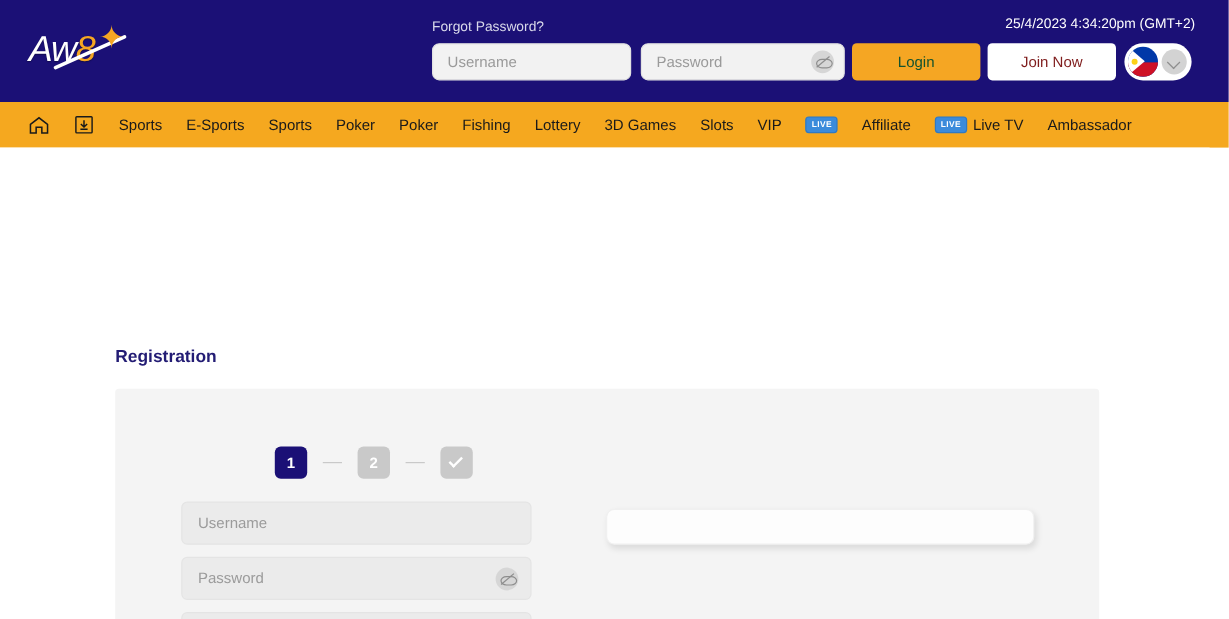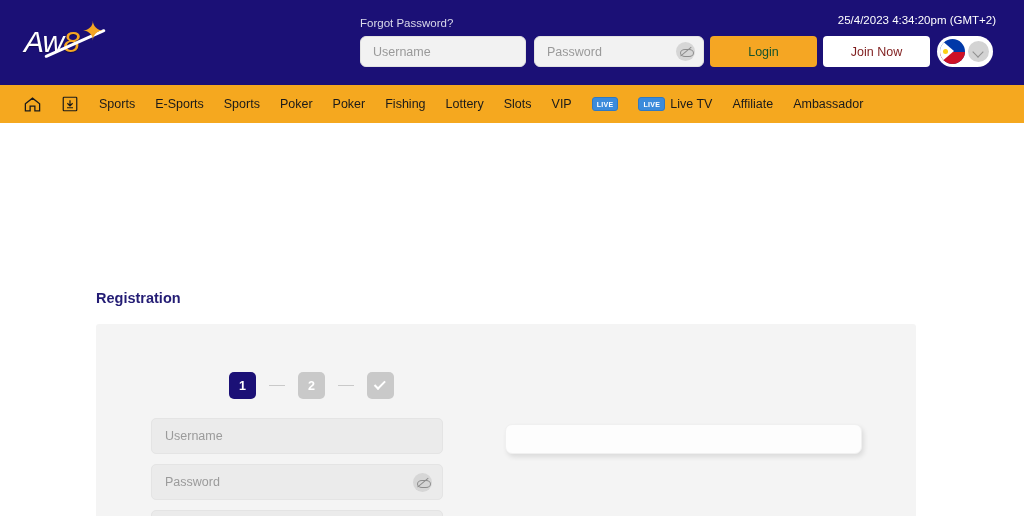--- a/index.html
+++ b/index.html
@@ -354,34 +354,37 @@
       <div class="nav-item">
         <span>Poker</span>
       </div>
       <div class="nav-item">
         <span>Fishing</span>
       </div>
       <div class="nav-item">
         <span>Lottery</span>
       </div>
       <div class="nav-item">
+        <span>3D Games</span>
+      </div>
+      <div class="nav-item">
         <span>Slots</span>
       </div>
       <div class="nav-item">
         <span>VIP</span>
       </div>
       <div class="nav-item">
         <span class="live-badge">LIVE</span>
+      </div>
+      <div class="nav-item">
+        <span>Affiliate</span>
       </div>
       <div class="nav-item">
         <span class="live-badge">LIVE</span>
         <span>Live TV</span>
-      </div>
-      <div class="nav-item">
-        <span>Affiliate</span>
       </div>
       <div class="nav-item">
         <span>Ambassador</span>
       </div>
     </div>
 </div>
 
 <div class="page">
 
   <div class="page-title">Registration</div>

